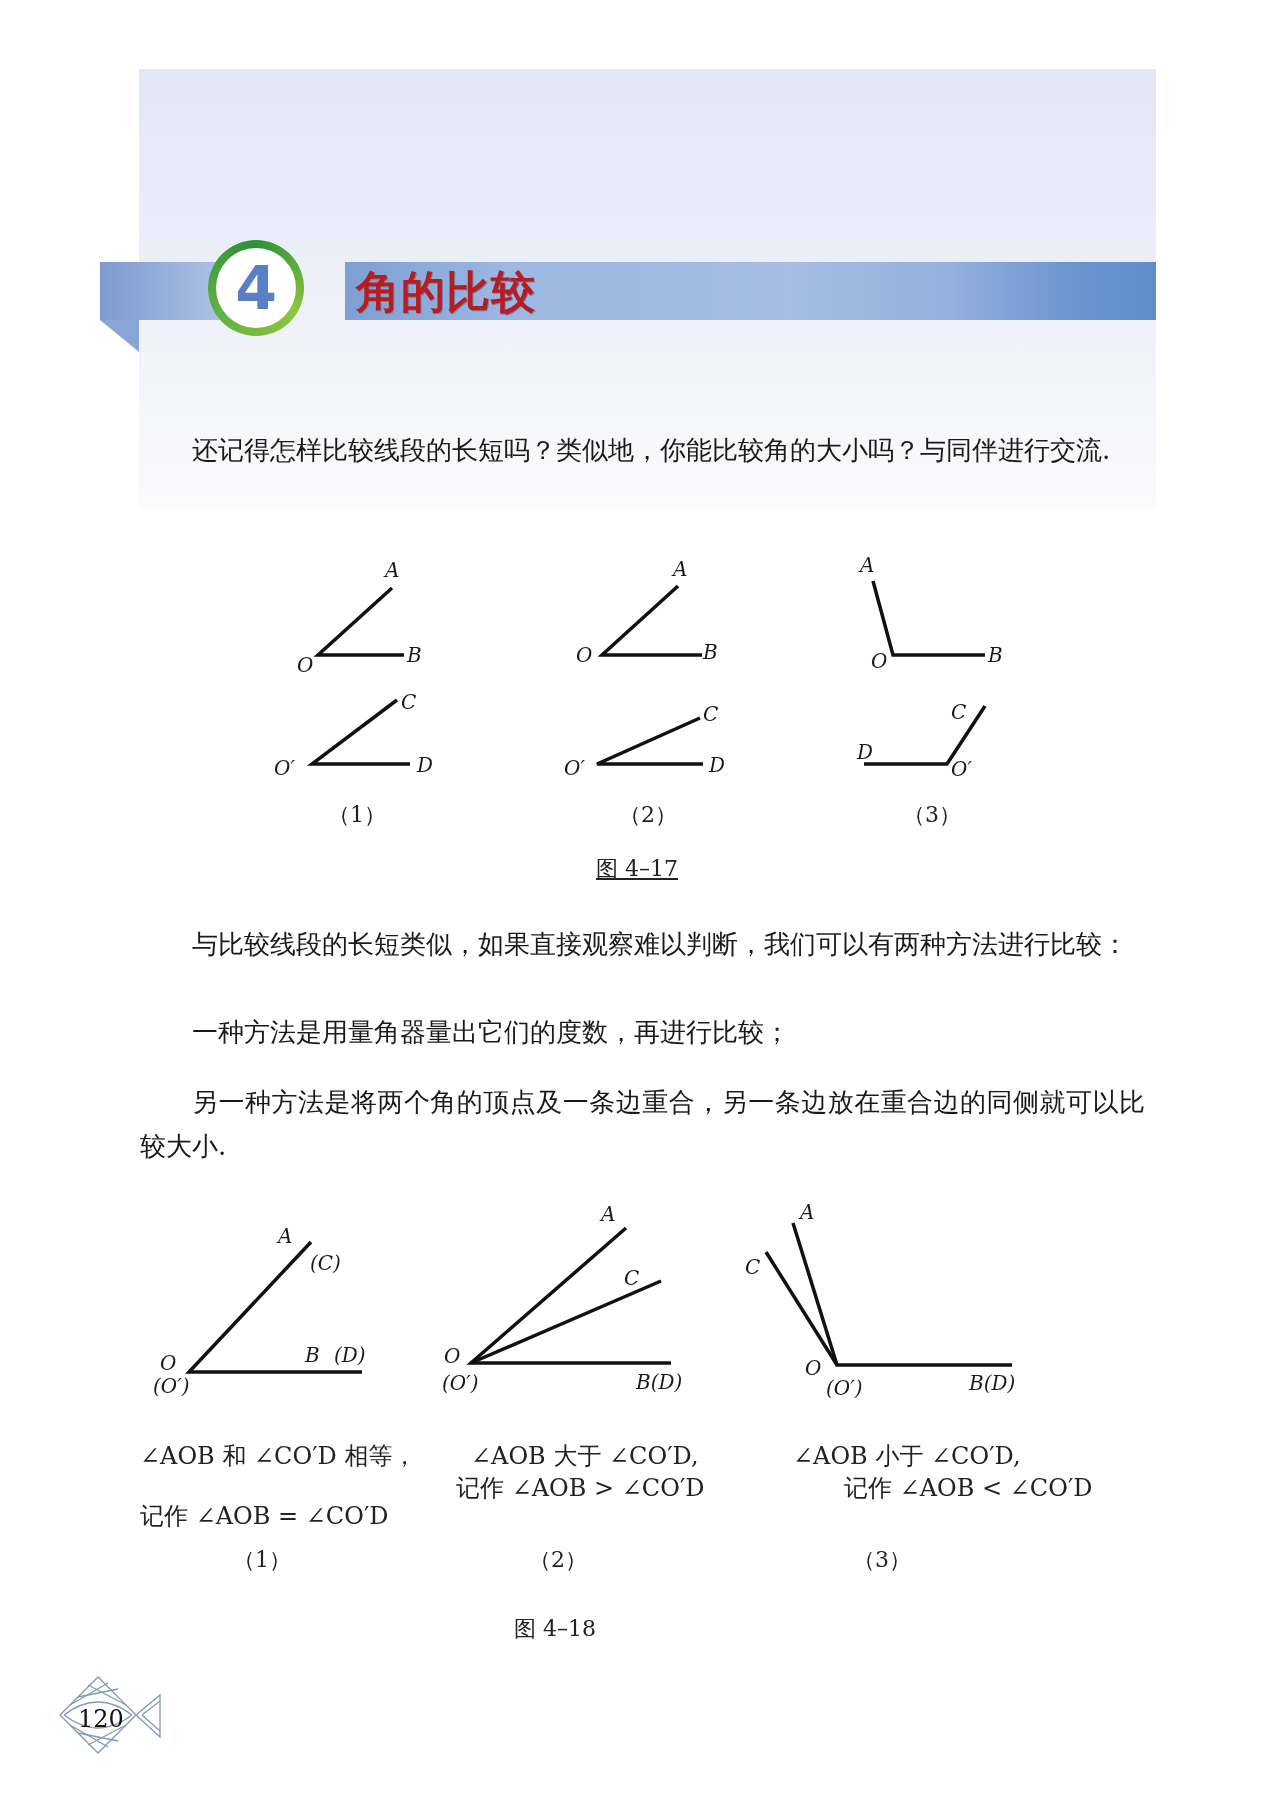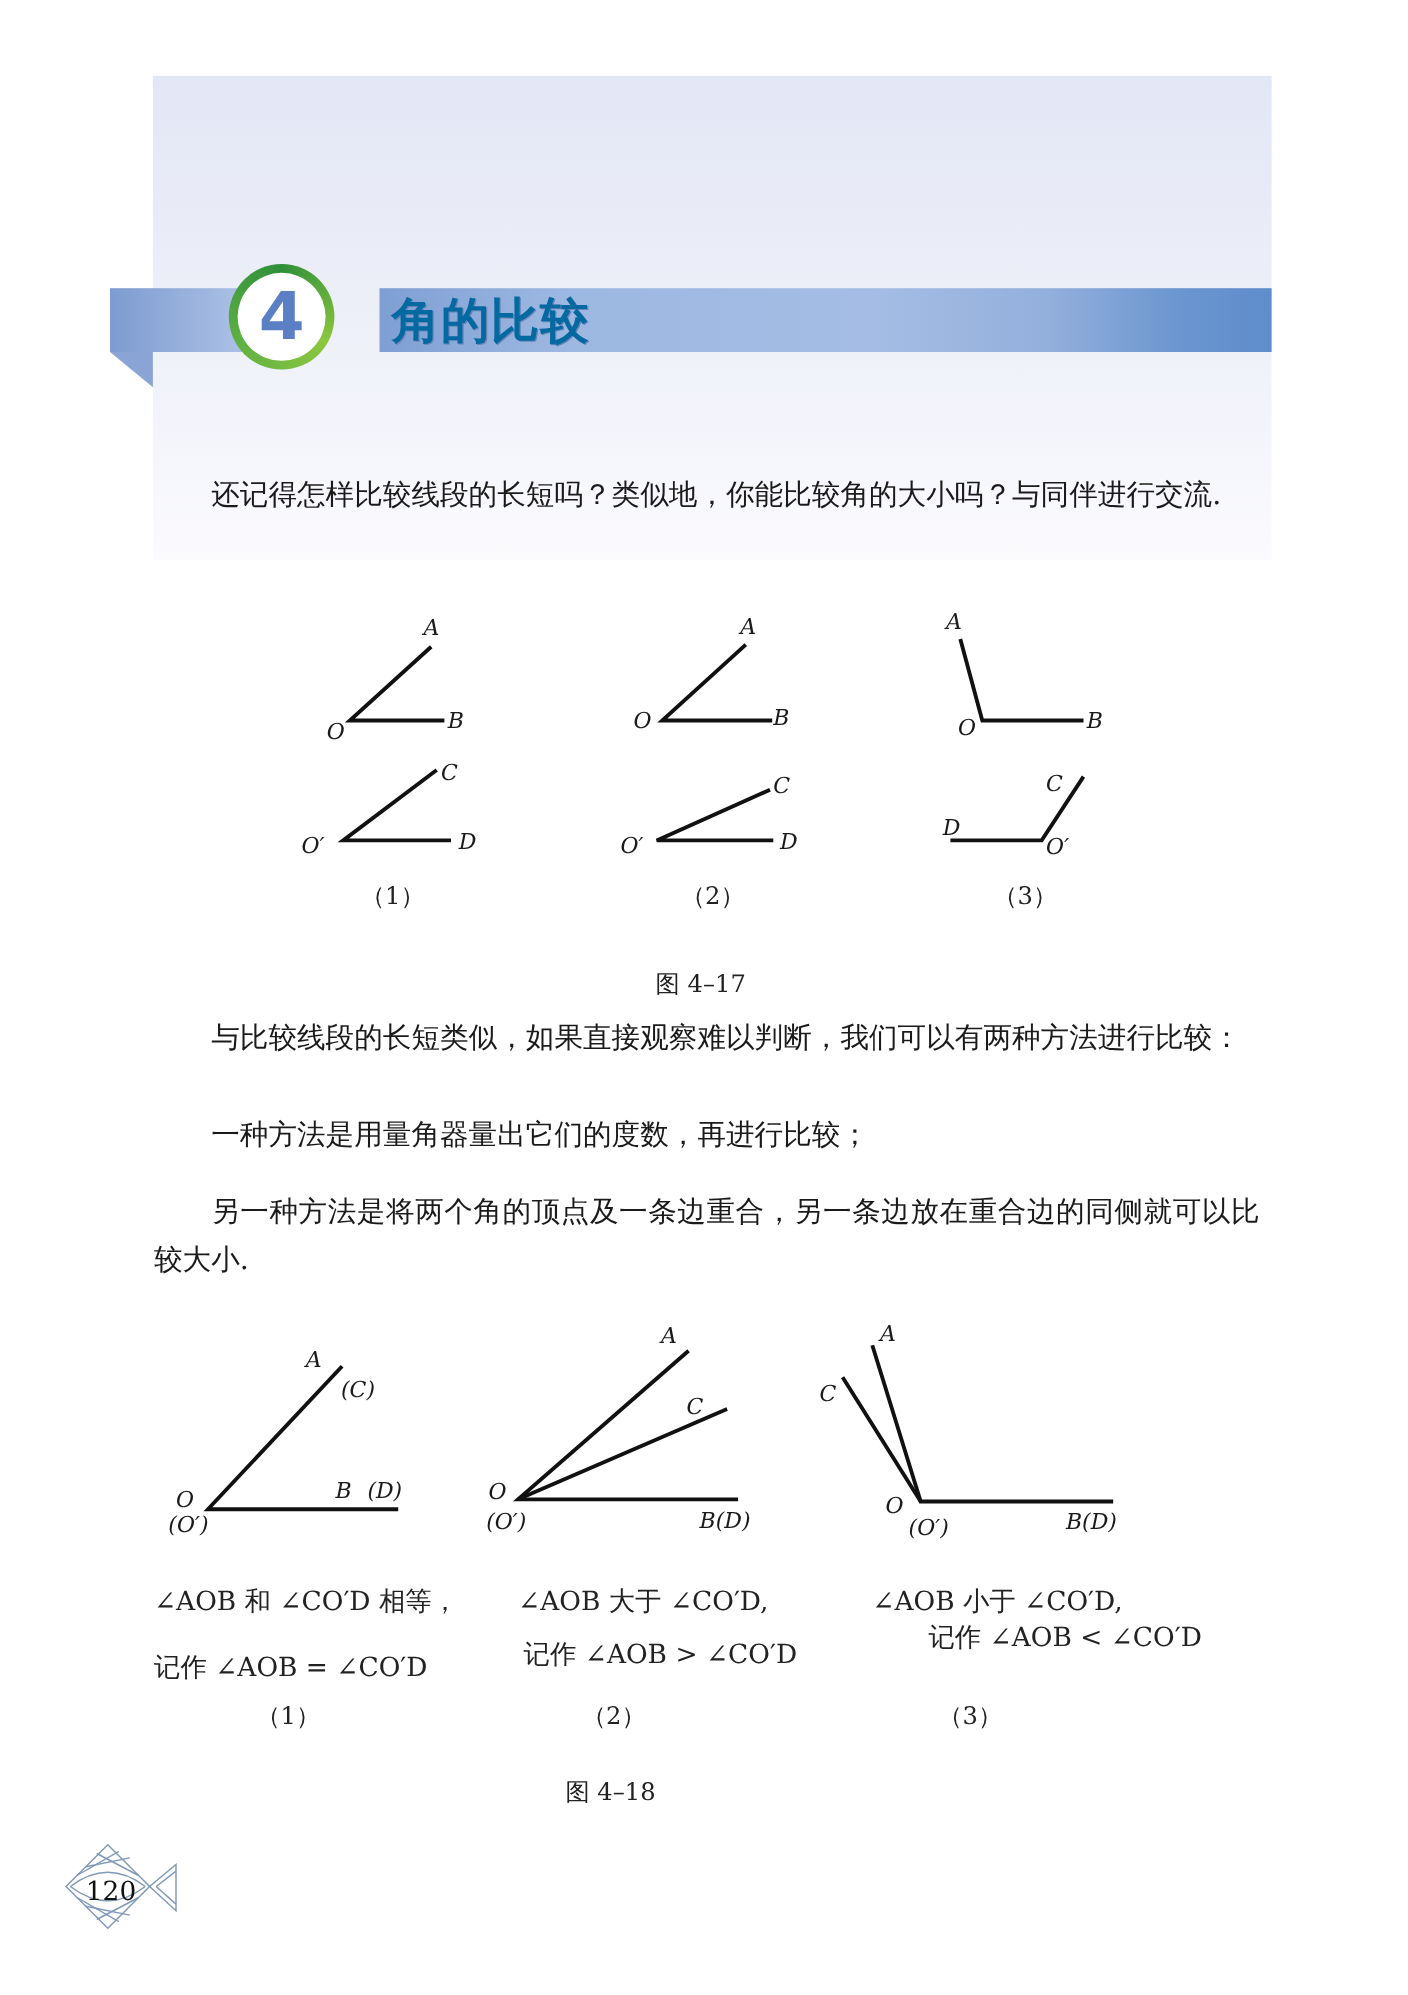--- a/index.html
+++ b/index.html
@@ -17,21 +17,21 @@
     position:absolute; left:100px; top:262px; width:180px; height:58px;
     background: linear-gradient(90deg, #7d9bd0 0%, #a7bde3 60%, #b4c7ea 100%);
   }
   .title-bar {
     position:absolute; left:345px; top:262px; width:811px; height:58px;
     background: linear-gradient(90deg, #7e9fd3 0%, #9cb7e1 20%, #a5bde4 55%, #93afdc 75%, #6a95cf 90%, #5f8dcb 100%);
   }
   .title-text {
     position:absolute; left:356px; top:263px; height:58px; line-height:58px;
     font-family:"DejaVu Sans", "Liberation Sans", sans-serif;
-    font-weight:bold; font-size:44px; color:#0369a1; letter-spacing:1px;
+    font-weight:bold; font-size:44px; color:#b91c1c; letter-spacing:1px;
     text-shadow: 1px 1px 0 #6a84b8;
   }
   .num-circle {
     position:absolute; left:208px; top:240px; width:96px; height:96px;
     border-radius:50%;
     background: conic-gradient(#2f8f3a, #8cc63f, #5fb043, #2f8f3a);
   }
   .num-circle-inner {
     position:absolute; left:8px; top:8px; width:80px; height:80px; border-radius:50%;
     background:#ffffff;
@@ -109,21 +109,21 @@
   <i style="position:absolute;left:860px;top:553px;font-size:20px;">A</i>
   <i style="position:absolute;left:871px;top:649px;font-size:20px;">O</i>
   <i style="position:absolute;left:988px;top:643px;font-size:20px;">B</i>
   <i style="position:absolute;left:951px;top:700px;font-size:20px;">C</i>
   <i style="position:absolute;left:857px;top:740px;font-size:20px;">D</i>
   <i style="position:absolute;left:951px;top:757px;font-size:20px;">O′</i>
 </div>
 <div class="sublabel" style="left:328px;top:800px;">（1）</div>
 <div class="sublabel" style="left:619px;top:800px;">（2）</div>
 <div class="sublabel" style="left:903px;top:800px;">（3）</div>
-<div class="caption" style="left:596px;top:880px;">图 4–17</div>
+<div class="caption" style="left:596px;top:854px;text-decoration:underline;">图 4–17</div>
 
 <div class="para" style="top:922px;">与比较线段的长短类似，如果直接观察难以判断，我们可以有两种方法进行比较：</div>
 <div class="para" style="top:1010px;">一种方法是用量角器量出它们的度数，再进行比较；</div>
 <div class="para" style="top:1080px;">另一种方法是将两个角的顶点及一条边重合，另一条边放在重合边的同侧就可以比较大小.</div>
 
 <svg class="fig-svg" width="1280" height="1814">
   <g stroke="#111" stroke-width="3.5" fill="none">
 
     <polyline points="311,1242 189,1372 362,1372"></polyline>
 
@@ -151,21 +151,21 @@
   <i style="position:absolute;left:800px;top:1200px;font-size:20px;">A</i>
   <i style="position:absolute;left:745px;top:1255px;font-size:20px;">C</i>
   <i style="position:absolute;left:805px;top:1356px;font-size:20px;">O</i>
   <i style="position:absolute;left:826px;top:1376px;font-size:20px;">(O′)</i>
   <i style="position:absolute;left:969px;top:1371px;font-size:20px;">B(D)</i>
 </div>
 
 <div class="statement" style="left:140px;top:1440px;">∠AOB 和 ∠CO′D 相等，</div>
 <div class="statement" style="left:140px;top:1472px;margin-top:28px;">记作 ∠AOB = ∠CO′D</div>
 <div class="statement" style="left:471px;top:1440px;">∠AOB 大于 ∠CO′D,</div>
-<div class="statement" style="left:476px;top:1472px;margin-top:16px;">记作 ∠AOB &gt; ∠CO′D</div>
+<div class="statement" style="left:456px;top:1472px;">记作 ∠AOB &gt; ∠CO′D</div>
 <div class="statement" style="left:793px;top:1440px;">∠AOB 小于 ∠CO′D,</div>
 <div class="statement" style="left:844px;top:1472px;">记作 ∠AOB &lt; ∠CO′D</div>
 
 <div class="sublabel" style="left:233px;top:1545px;">（1）</div>
 <div class="sublabel" style="left:529px;top:1545px;">（2）</div>
 <div class="sublabel" style="left:853px;top:1545px;">（3）</div>
 <div class="caption" style="left:514px;top:1614px;">图 4–18</div>
 
 <div class="page-num-wrap">
   <svg width="120" height="90">

